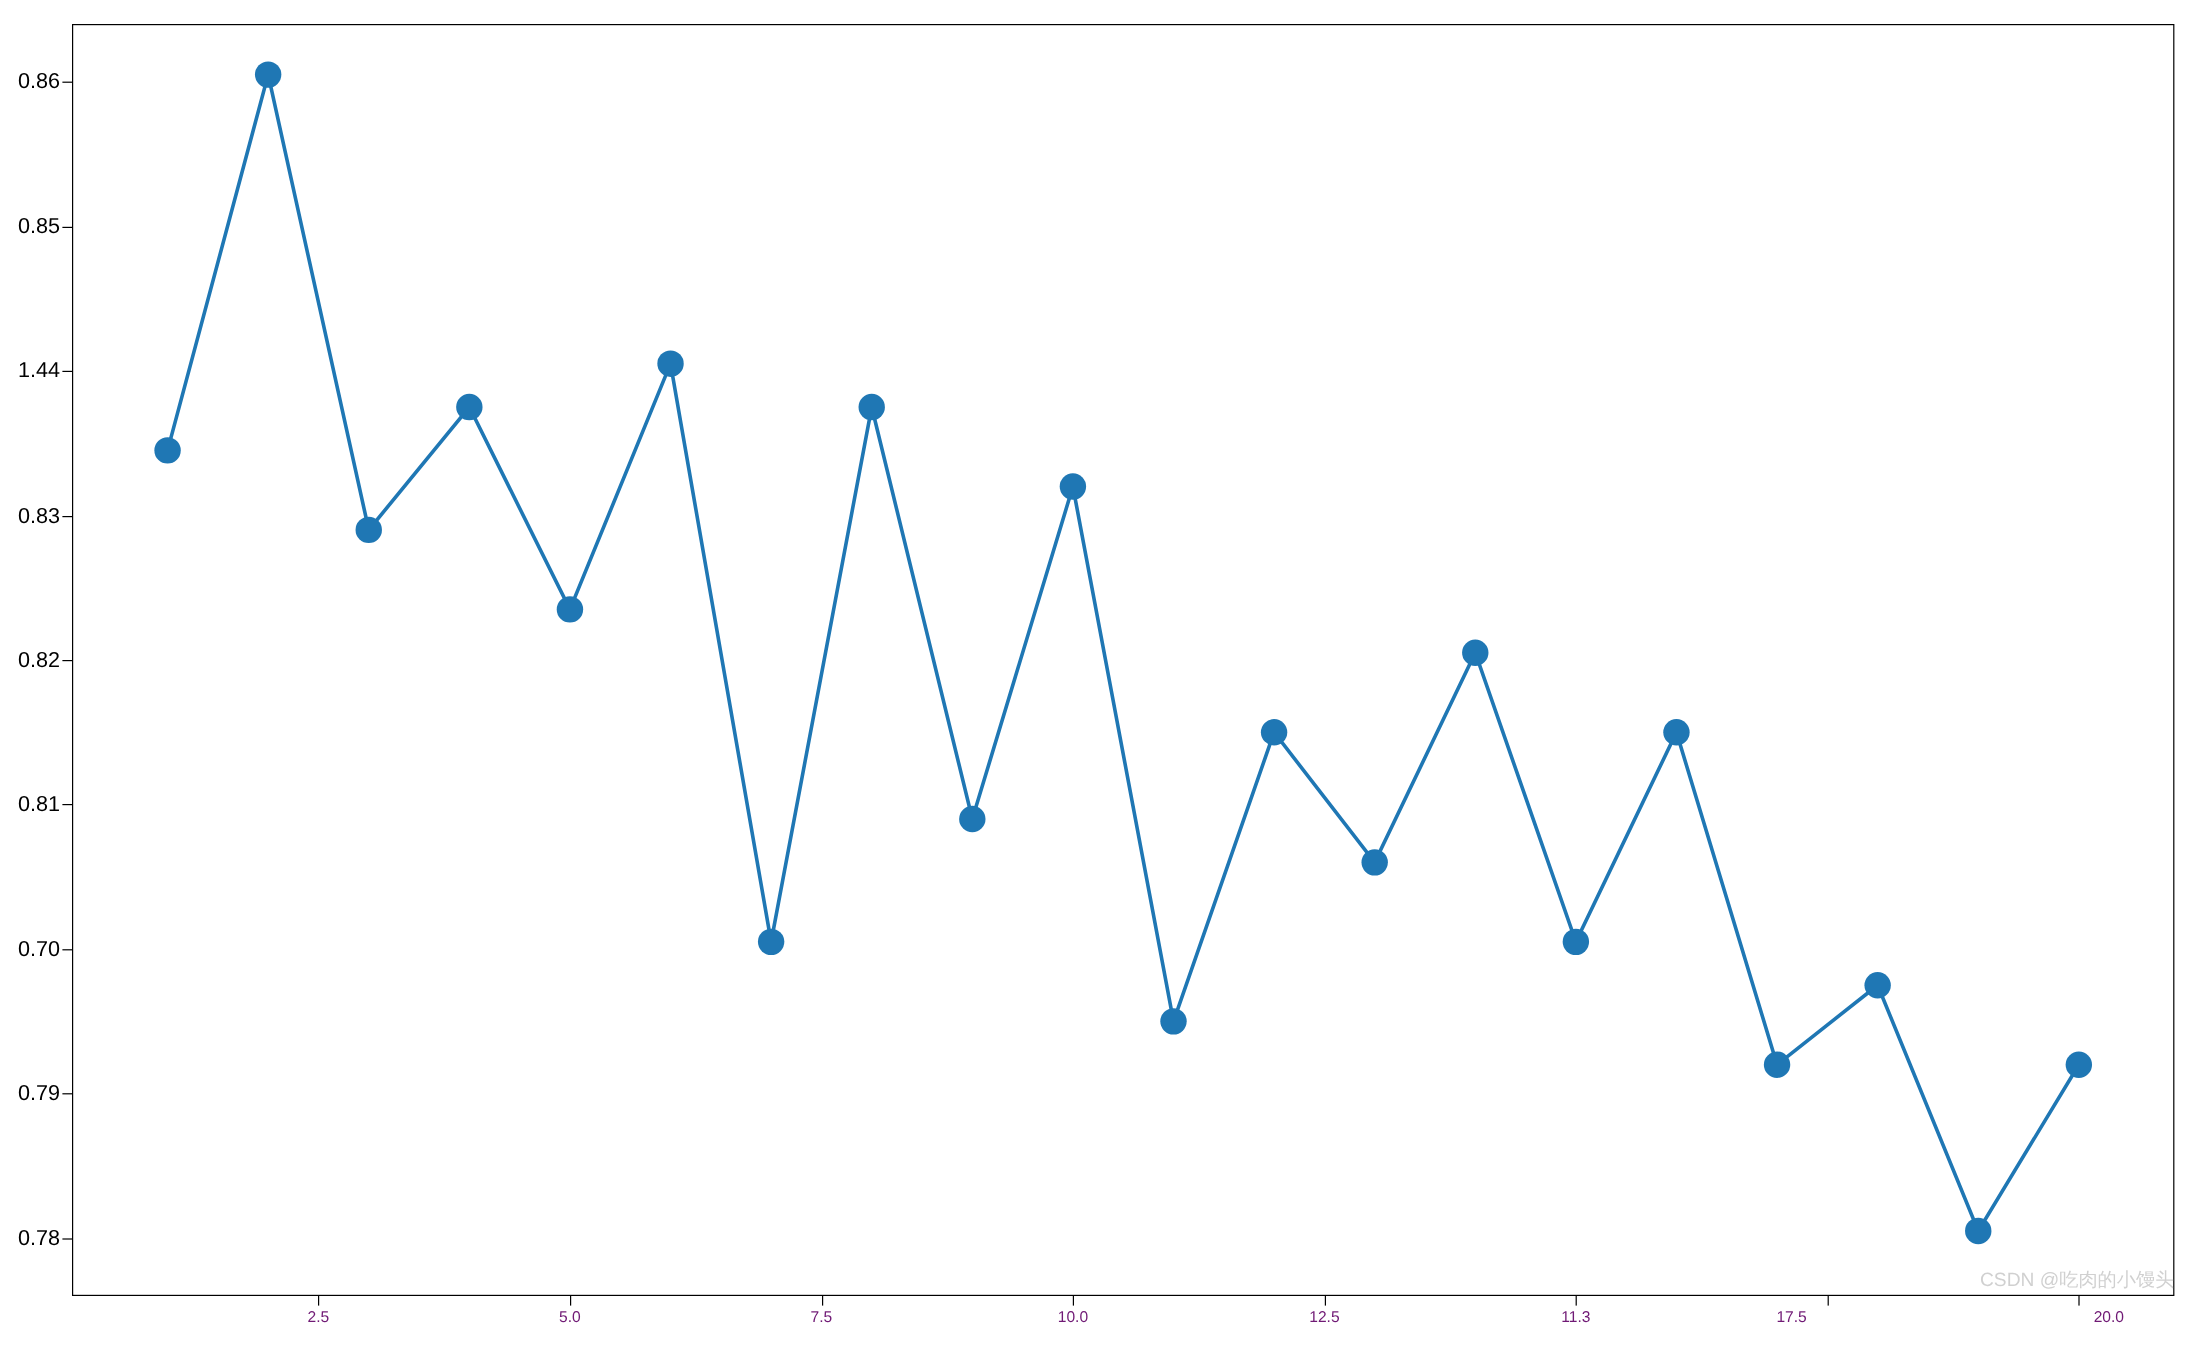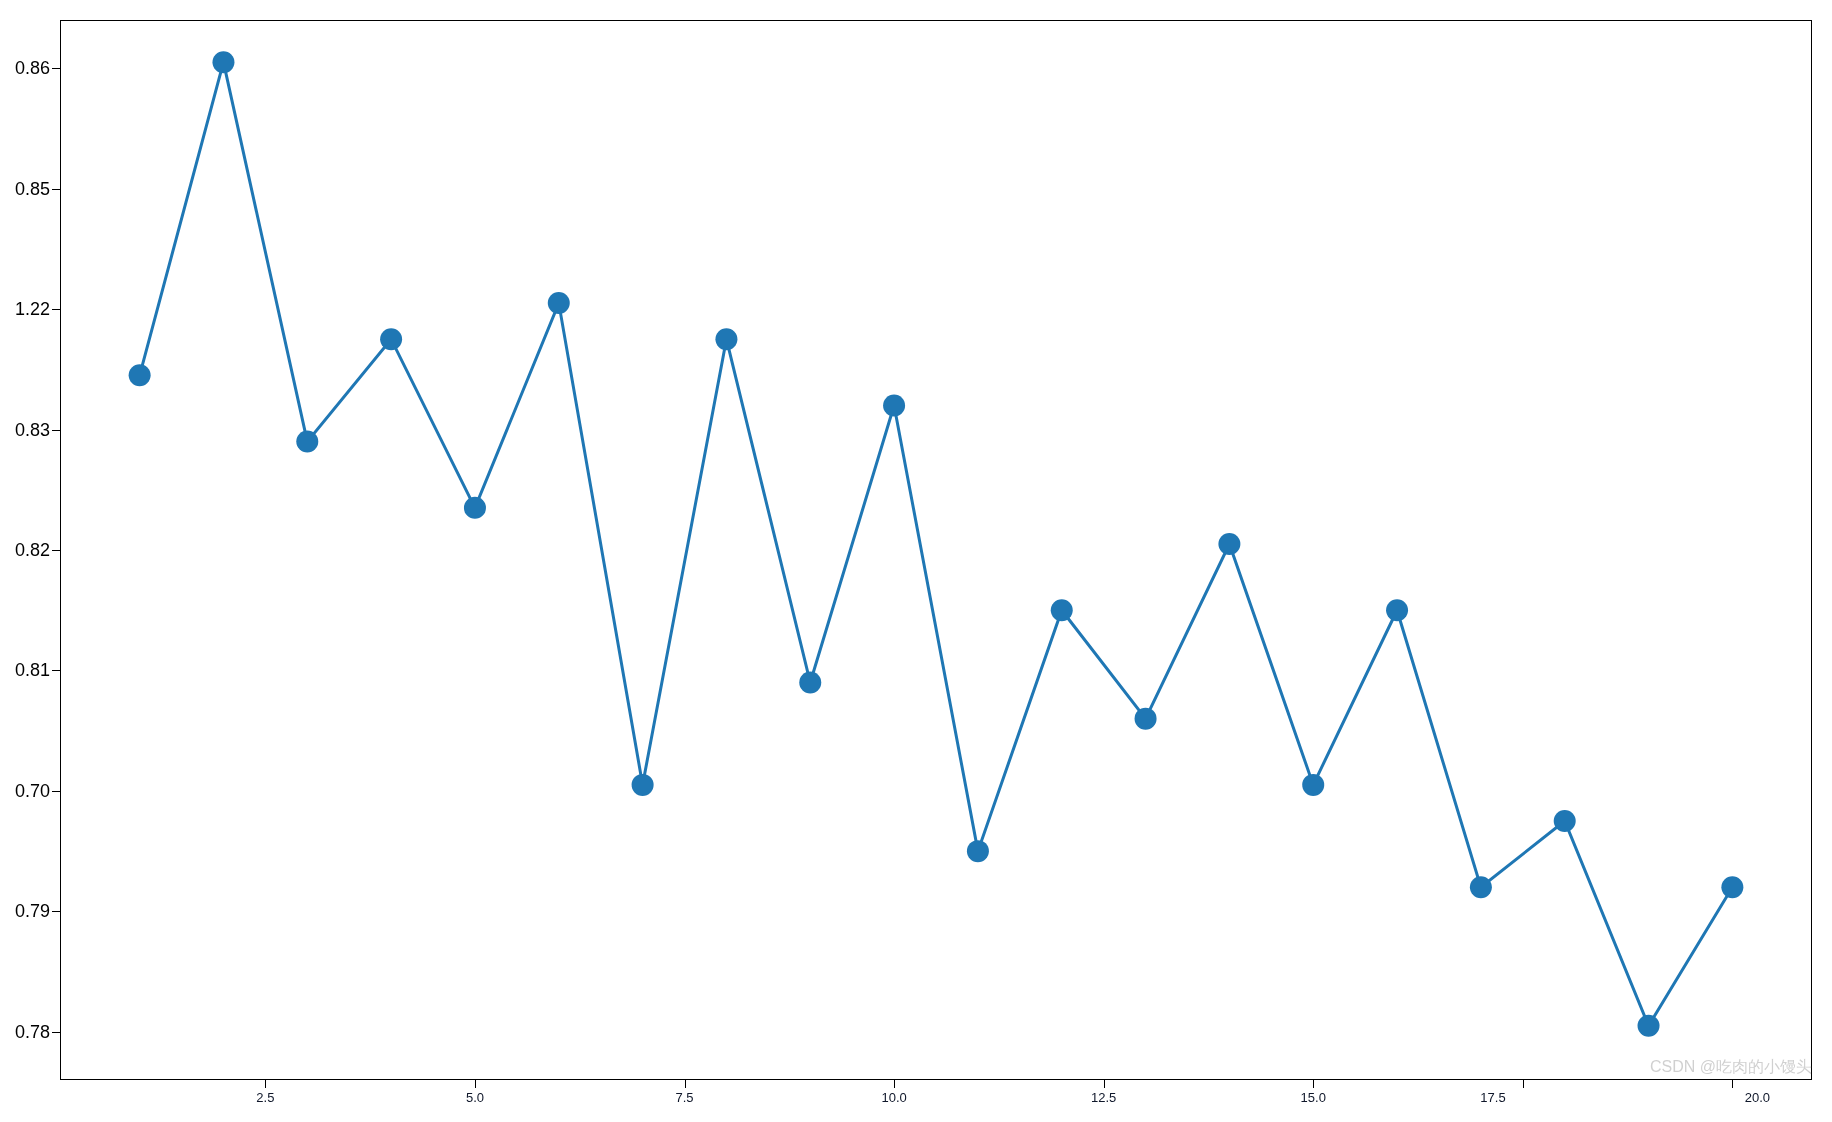--- a/index.html
+++ b/index.html
@@ -44,21 +44,21 @@
       width: 1px;
       height: 8px;
       background: #000;
     }
     .x-label {
       position: absolute;
       top: 100%;
       margin-top: 10px;
       transform: translateX(-50%);
       font-size: 13px;
-      color: #0f172a;
+      color: #701a75;
       white-space: nowrap;
     }
     svg.line-layer {
       position: absolute;
       left: 0; top: 0;
       width: 100%; height: 100%;
       overflow: visible;
     }
     .watermark {
       position: absolute;
@@ -104,37 +104,37 @@
       <div class="y-label" style="top: 891.364px; text-align: right;">0.79</div>
       <div class="y-tick" style="top: 770.909px;"></div>
       <div class="y-label" style="top: 770.909px;">0.70</div>
       <div class="y-tick" style="top: 650.455px;"></div>
       <div class="y-label" style="top: 650.455px;">0.81</div>
       <div class="y-tick" style="top: 530px;"></div>
       <div class="y-label" style="top: 530px;">0.82</div>
       <div class="y-tick" style="top: 409.545px;"></div>
       <div class="y-label" style="top: 409.545px;">0.83</div>
       <div class="y-tick" style="top: 289.091px;"></div>
-      <div class="y-label" style="top: 289.091px;">1.22</div>
+      <div class="y-label" style="top: 289.091px;">1.44</div>
       <div class="y-tick" style="top: 168.636px;"></div>
       <div class="y-label" style="top: 168.636px;">0.85</div>
       <div class="y-tick" style="top: 48.1818px;"></div>
       <div class="y-label" style="top: 48.1818px;">0.86</div>
       <div class="x-tick" style="left: 205.378px;"></div>
       <div class="x-label" style="left: 205.378px;">2.5</div>
       <div class="x-tick" style="left: 414.947px;"></div>
       <div class="x-label" style="left: 414.947px;">5.0</div>
       <div class="x-tick" style="left: 624.517px;"></div>
       <div class="x-label" style="left: 624.517px;">7.5</div>
       <div class="x-tick" style="left: 834.086px;"></div>
       <div class="x-label" style="left: 834.086px;">10.0</div>
       <div class="x-tick" style="left: 1043.66px;"></div>
       <div class="x-label" style="left: 1043.66px;">12.5</div>
       <div class="x-tick" style="left: 1253.22px;"></div>
-      <div class="x-label" style="left: 1253.22px;">15.0</div>
+      <div class="x-label" style="left: 1253.22px;">11.3</div>
       <div class="x-tick" style="left: 1462.79px;"></div>
       <div class="x-label" style="left: 1433px; text-align: center;">17.5</div>
       <div class="x-tick" style="left: 1672.36px;"></div>
       <div class="x-label" style="left: 1672.36px; margin-left: 25px;">20.0</div>
     </div>
 </div>
 
 <div class="watermark">CSDN @吃肉的小馒头</div>
 
 </body></html>

